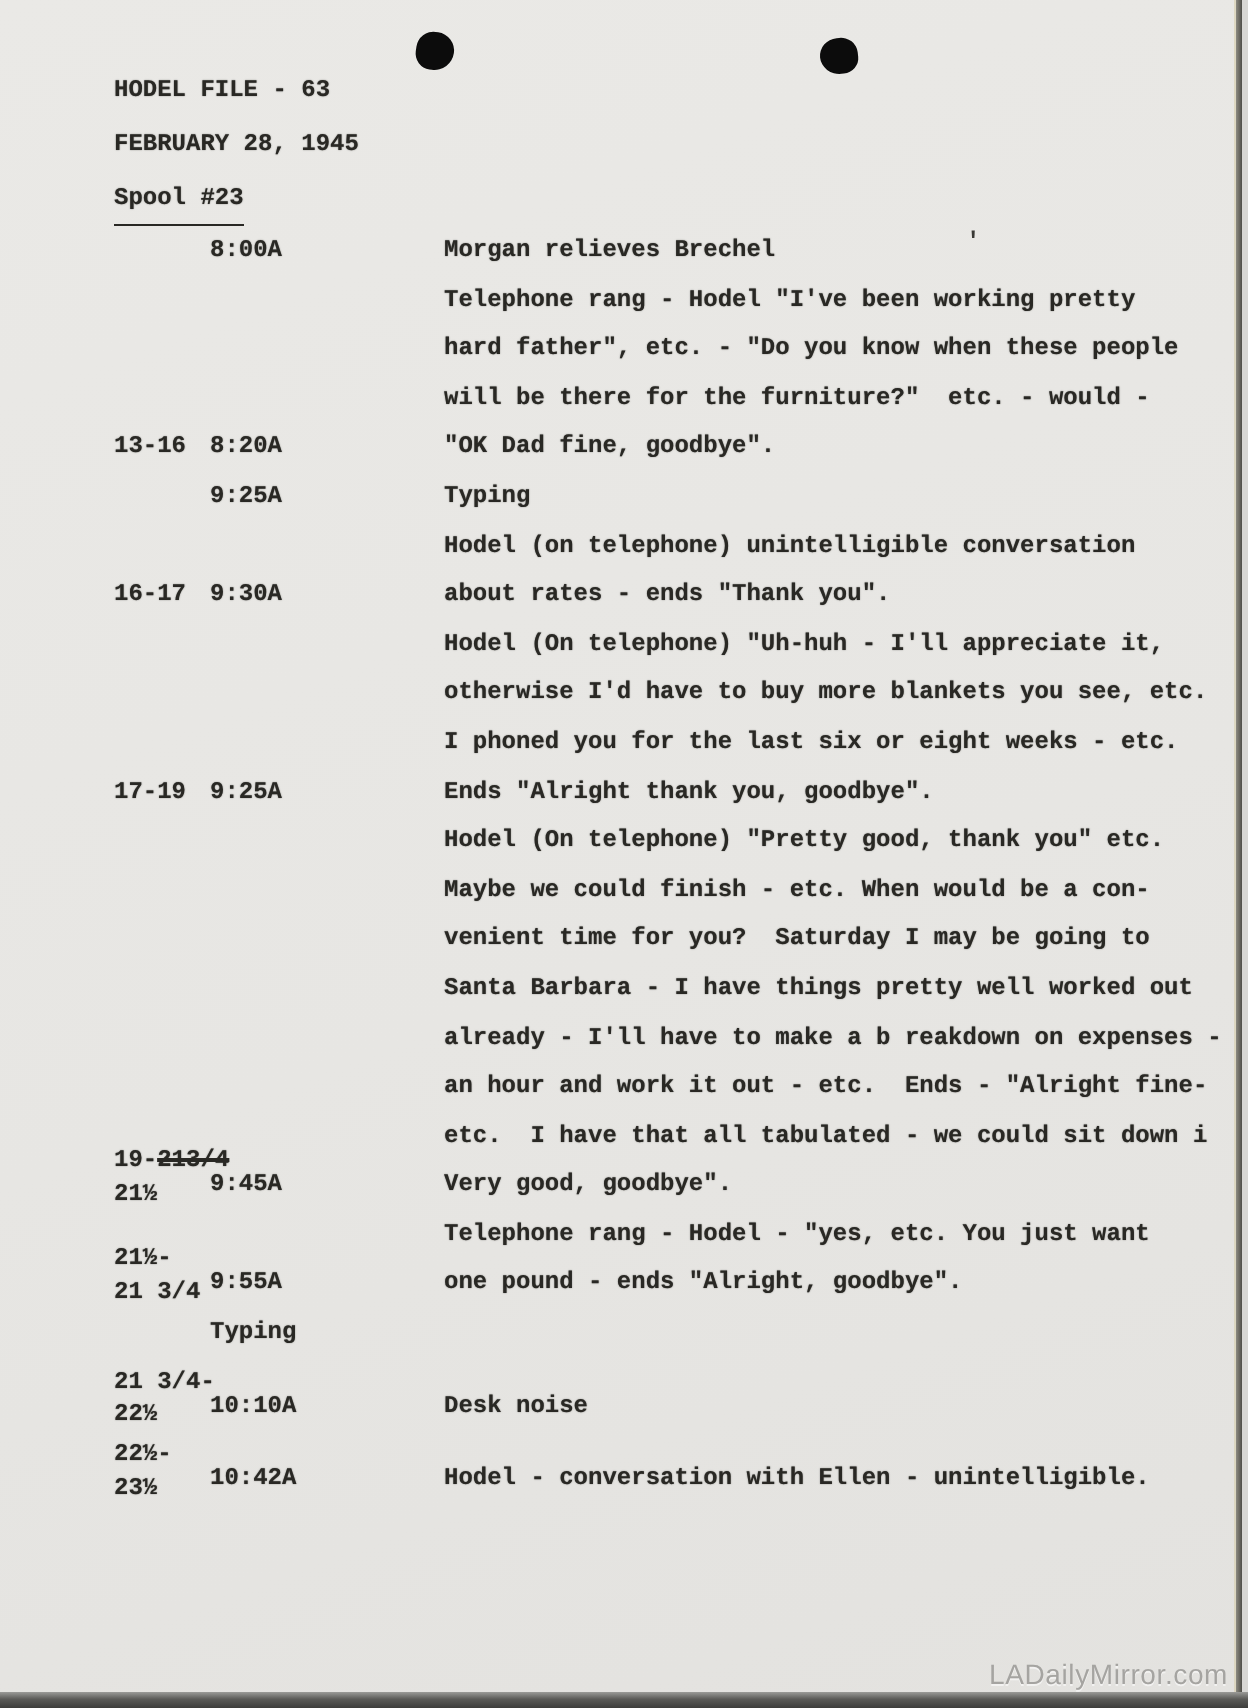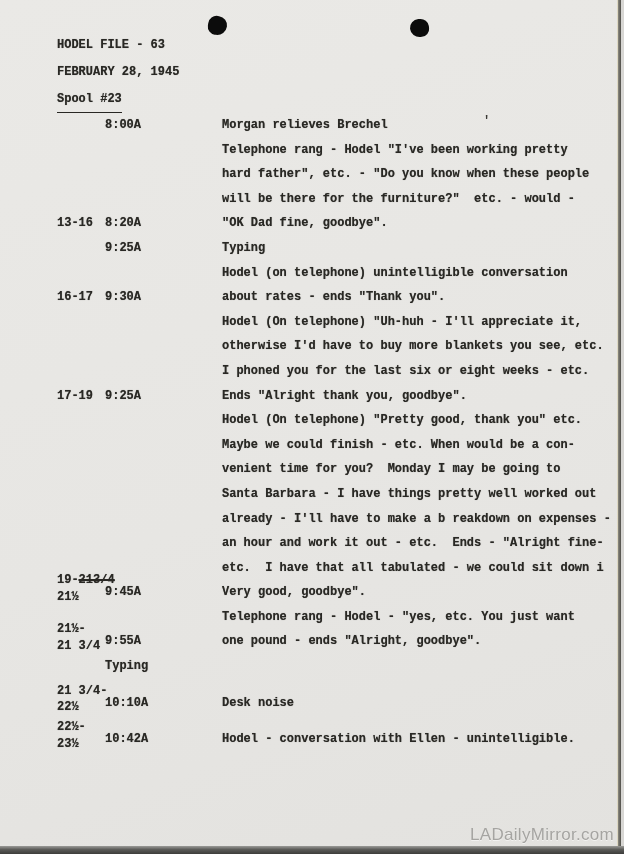--- a/index.html
+++ b/index.html
@@ -32,21 +32,21 @@
   .col-time{width:117px;flex:0 0 117px;line-height:24.6px;white-space:pre;}
   .col-desc{flex:1 1 auto;}
   .col-spool .sl{line-height:24.6px;}
   .col-spool .sl.l2{line-height:15px;margin-top:-3px;}
   .col-desc .dl{line-height:24.6px;white-space:pre;}
   .strike{text-decoration:line-through;text-decoration-thickness:2px;}
   .ink-dot{position:absolute;left:483px;top:114px;font-size:12px;font-weight:bold;color:#3a3935;}
   .watermark{
     position:absolute;right:10px;bottom:9px;
     font-family:"Liberation Sans","DejaVu Sans",sans-serif;
-    font-size:17px;color:#a5a4a1;letter-spacing:.3px;
+    font-size:14px;color:#a5a4a1;letter-spacing:.3px;
     text-shadow:0 1px 0 rgba(255,255,255,.55);
   }
 </style>
 </head>
 <body>
 
 <div class="screenshot">
 
   <span class="punch p1"></span>
   <span class="punch p2"></span>
@@ -97,21 +97,21 @@
             <div class="dl">I phoned you for the last six or eight weeks - etc.</div>
             <div class="dl">Ends "Alright thank you, goodbye".</div>
           </div>
         </div>
         <div class="entry">
           <div class="col-spool"><div class="sl"><span>19-</span><span class="strike">213/4</span></div><div class="sl l2"><span>21½</span></div></div>
           <div class="col-time">9:45A</div>
           <div class="col-desc">
             <div class="dl">Hodel (On telephone) "Pretty good, thank you" etc.</div>
             <div class="dl">Maybe we could finish - etc. When would be a con-</div>
-            <div class="dl">venient time for you?  Monday I may be going to</div>
+            <div class="dl">venient time for you?  Saturday I may be going to</div>
             <div class="dl">Santa Barbara - I have things pretty well worked out</div>
             <div class="dl">already - I'll have to make a b reakdown on expenses -</div>
             <div class="dl">an hour and work it out - etc.  Ends - "Alright fine-</div>
             <div class="dl">etc.  I have that all tabulated - we could sit down i</div>
             <div class="dl">Very good, goodbye".</div>
           </div>
         </div>
         <div class="entry">
           <div class="col-spool"><div class="sl"><span>21½-</span></div><div class="sl l2"><span>21 3/4</span></div></div>
           <div class="col-time">9:55A</div>

